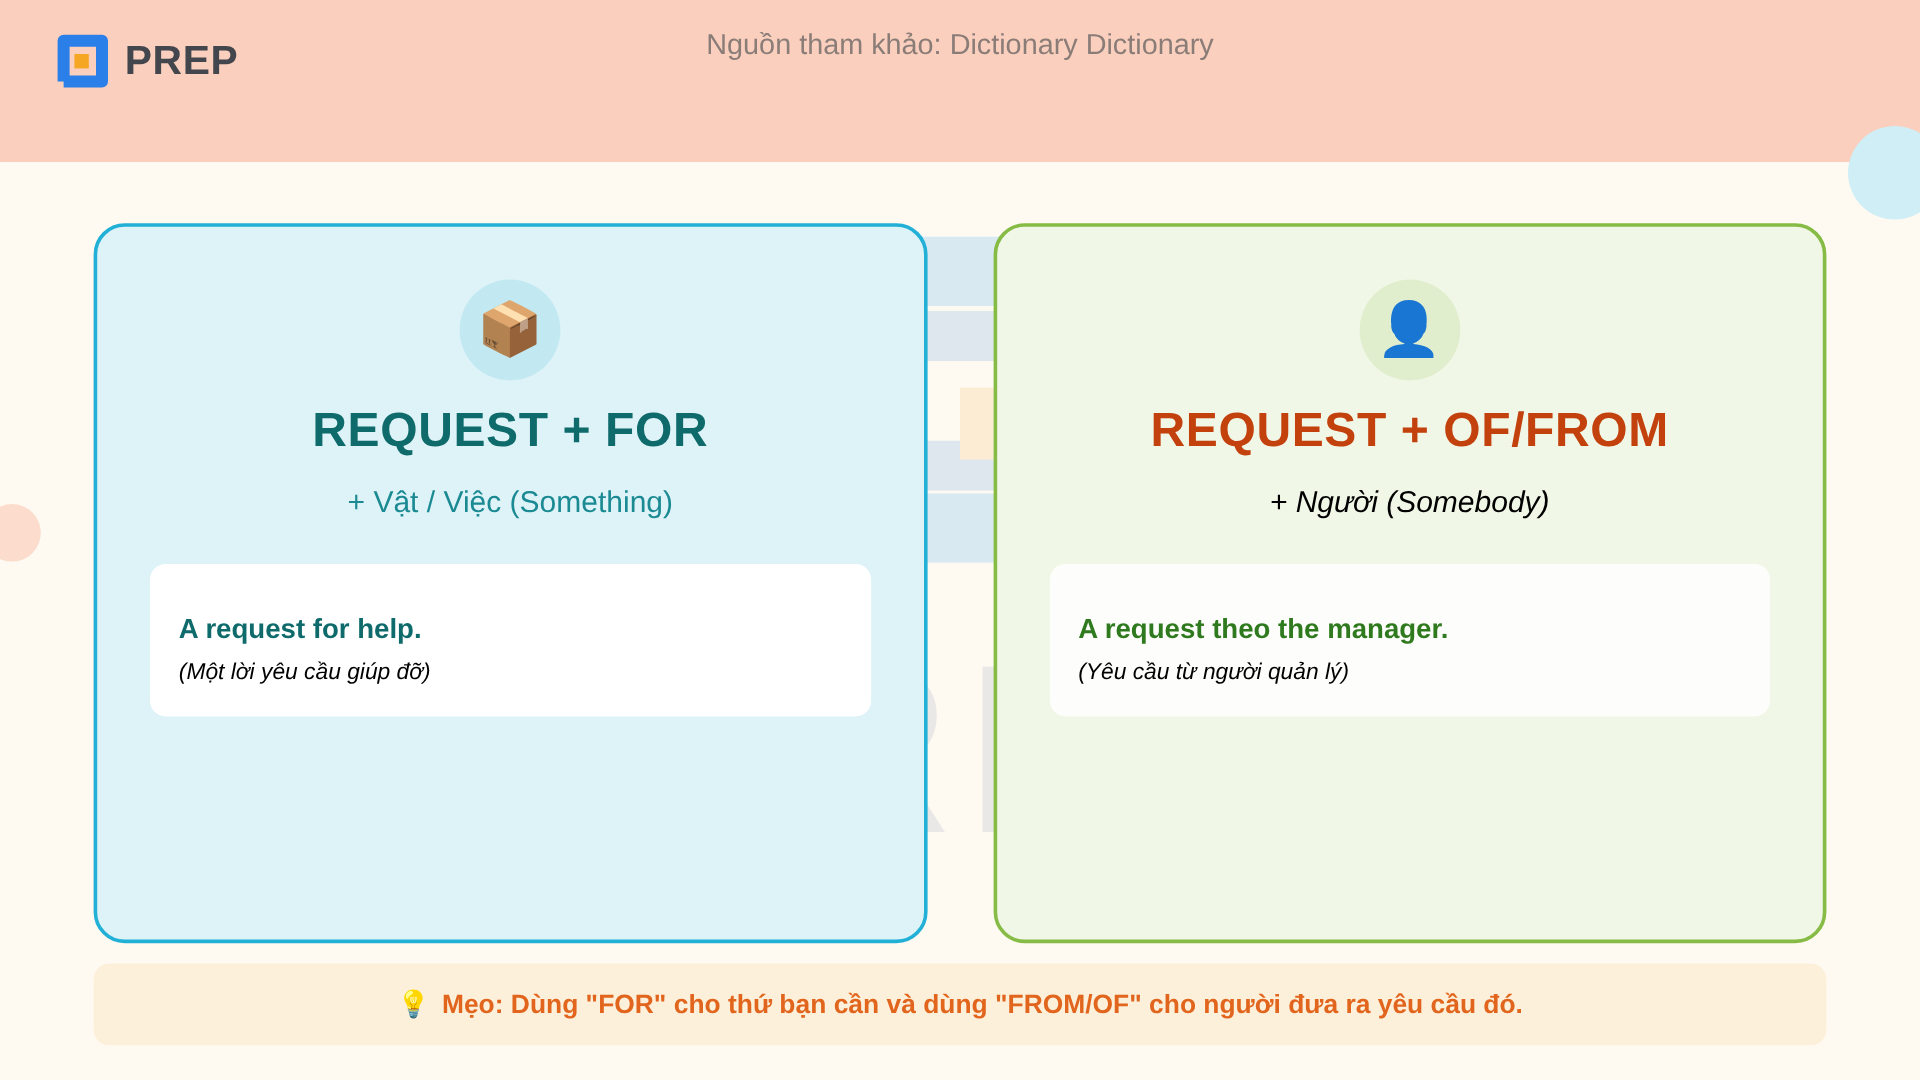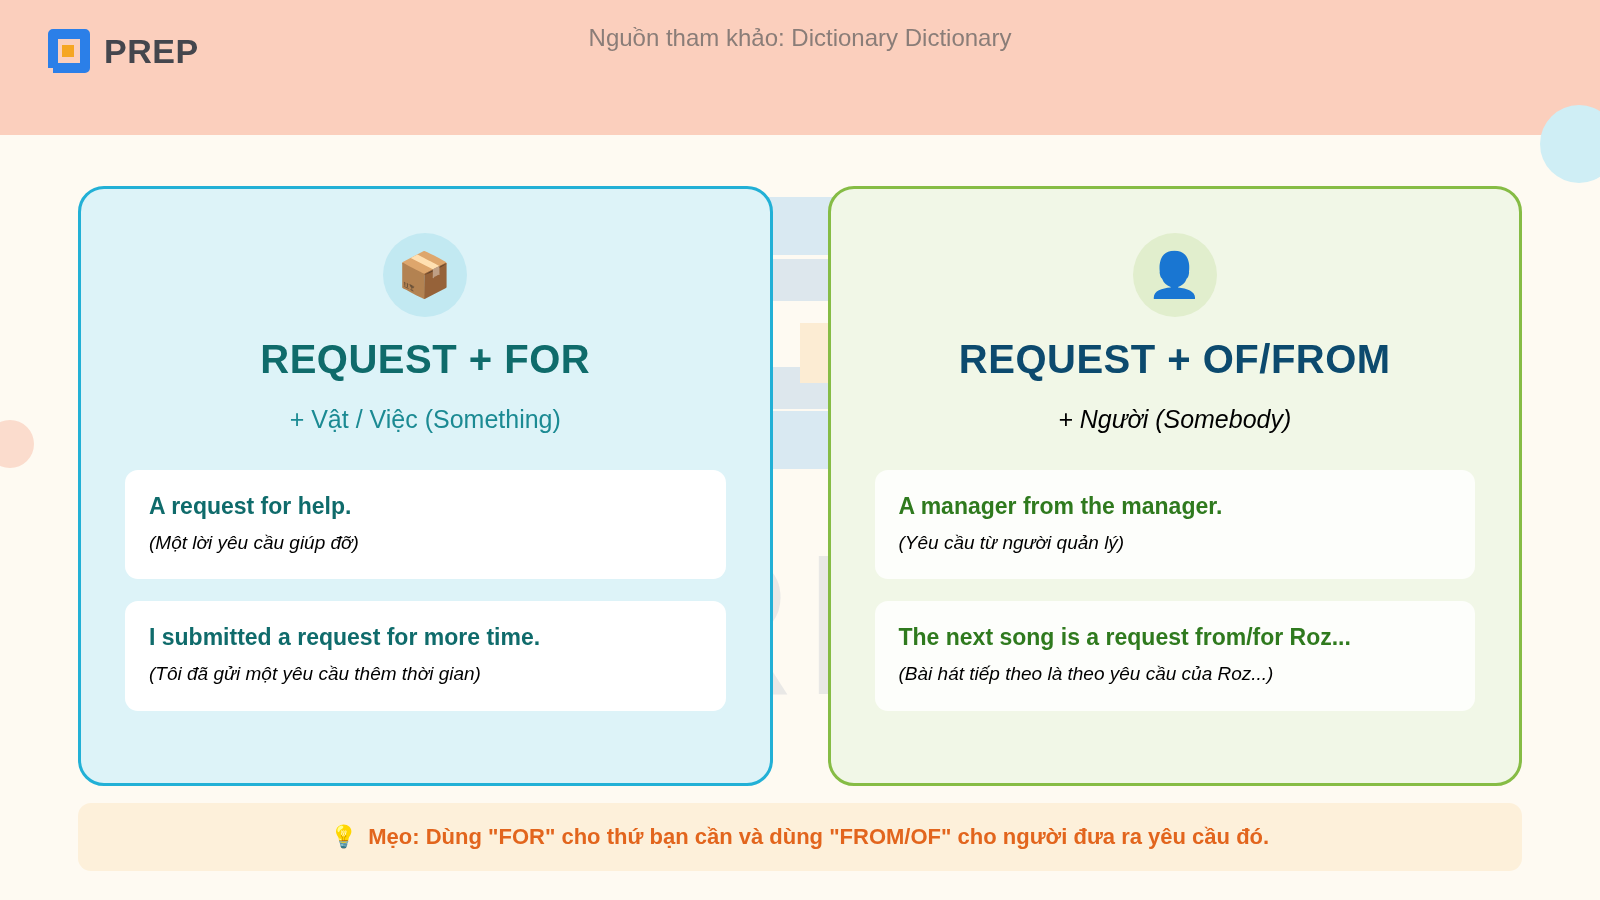--- a/index.html
+++ b/index.html
@@ -84,31 +84,31 @@
     font-size:44px; line-height:1;
   }
   .icon-left  { background:#c2e9f2; }
   .icon-right { background:#e1eecd; }
 
   .card-title {
     margin-top:20px; text-align:center; font-size:40px; font-weight:bold;
     letter-spacing:0.5px; line-height:1.1;
   }
   .title-left  { color:#0f6b6b; }
-  .title-right { color:#0c4a6e; }
+  .title-right { color:#c2410c; }
 
   .card-sub {
     margin-top:24px; text-align:center; font-size:25px; font-weight:400;
   }
   .sub-left  { color:#1b8a93; }
   .sub-right { color:#000000;font-style:italic; }
 
   .examples { margin-top:36px; display:flex; flex-direction:column; gap:22px; }
   .example {
-    background:#ffffff; border-radius:13px; padding:22px 24px 24px;
+    background:#ffffff; border-radius:13px; padding:40px 24px 24px;
   }
   .example-right { background:#fdfefb; }
   .ex-en { font-size:23px; font-weight:bold; line-height:1.25; }
   .ex-en-left  { color:#0f6b6b; }
   .ex-en-right { color:#2f7a1e; }
   .ex-vi {
     margin-top:10px; font-size:19px; font-style:italic; color:#000000; line-height:1.3;
   }
 
   
@@ -159,40 +159,32 @@
   <div class="card card-left">
     <div class="icon-circle icon-left">📦</div>
     <div class="card-title title-left">REQUEST + FOR</div>
     <div class="card-sub sub-left">+ Vật / Việc (Something)</div>
 
     <div class="examples">
       <div class="example">
         <div class="ex-en ex-en-left">A request for help.</div>
         <div class="ex-vi">(Một lời yêu cầu giúp đỡ)</div>
       </div>
-      <div class="example">
-        <div class="ex-en ex-en-left">I submitted a request for more time.</div>
-        <div class="ex-vi">(Tôi đã gửi một yêu cầu thêm thời gian)</div>
-      </div>
     </div>
   </div>
 
   <div class="card card-right">
     <div class="icon-circle icon-right">👤</div>
     <div class="card-title title-right">REQUEST + OF/FROM</div>
     <div class="card-sub sub-right">+ Người (Somebody)</div>
 
     <div class="examples">
       <div class="example example-right">
-        <div class="ex-en ex-en-right">A manager from the manager.</div>
+        <div class="ex-en ex-en-right">A request theo the manager.</div>
         <div class="ex-vi">(Yêu cầu từ người quản lý)</div>
-      </div>
-      <div class="example example-right">
-        <div class="ex-en ex-en-right">The next song is a request from/for Roz...</div>
-        <div class="ex-vi">(Bài hát tiếp theo là theo yêu cầu của Roz...)</div>
       </div>
     </div>
   </div>
 </div>
 
 <div class="tip">
   <span class="tip-icon">💡</span>
   <span class="tip-text">Mẹo: Dùng "FOR" cho thứ bạn cần và dùng "FROM/OF" cho người đưa ra yêu cầu đó.</span>
 </div>
 

